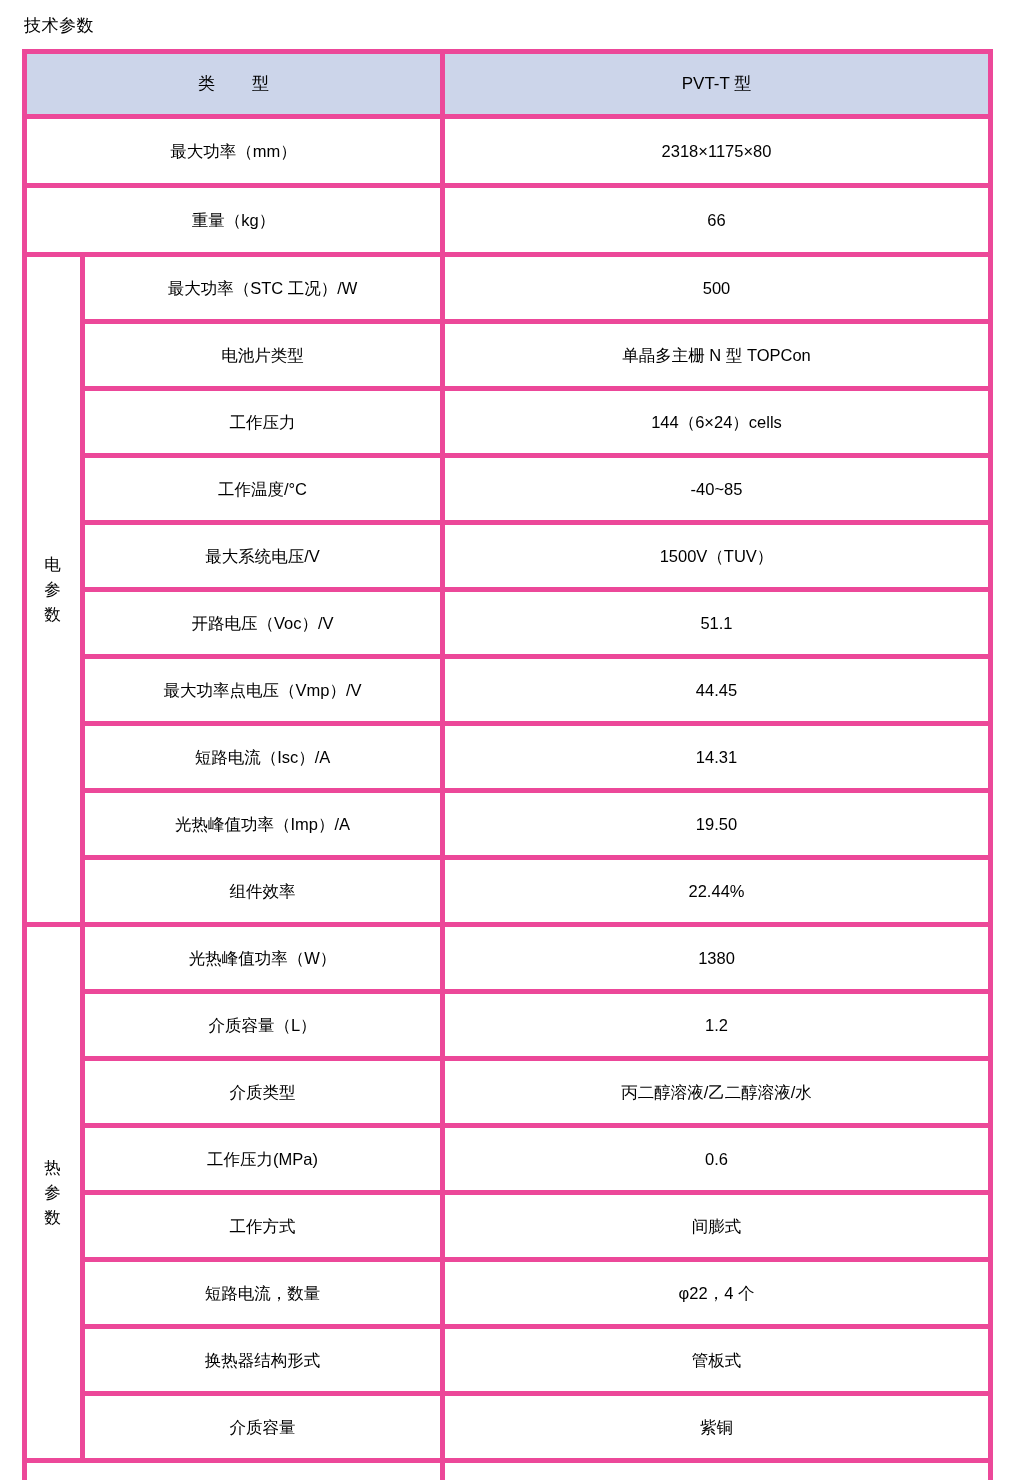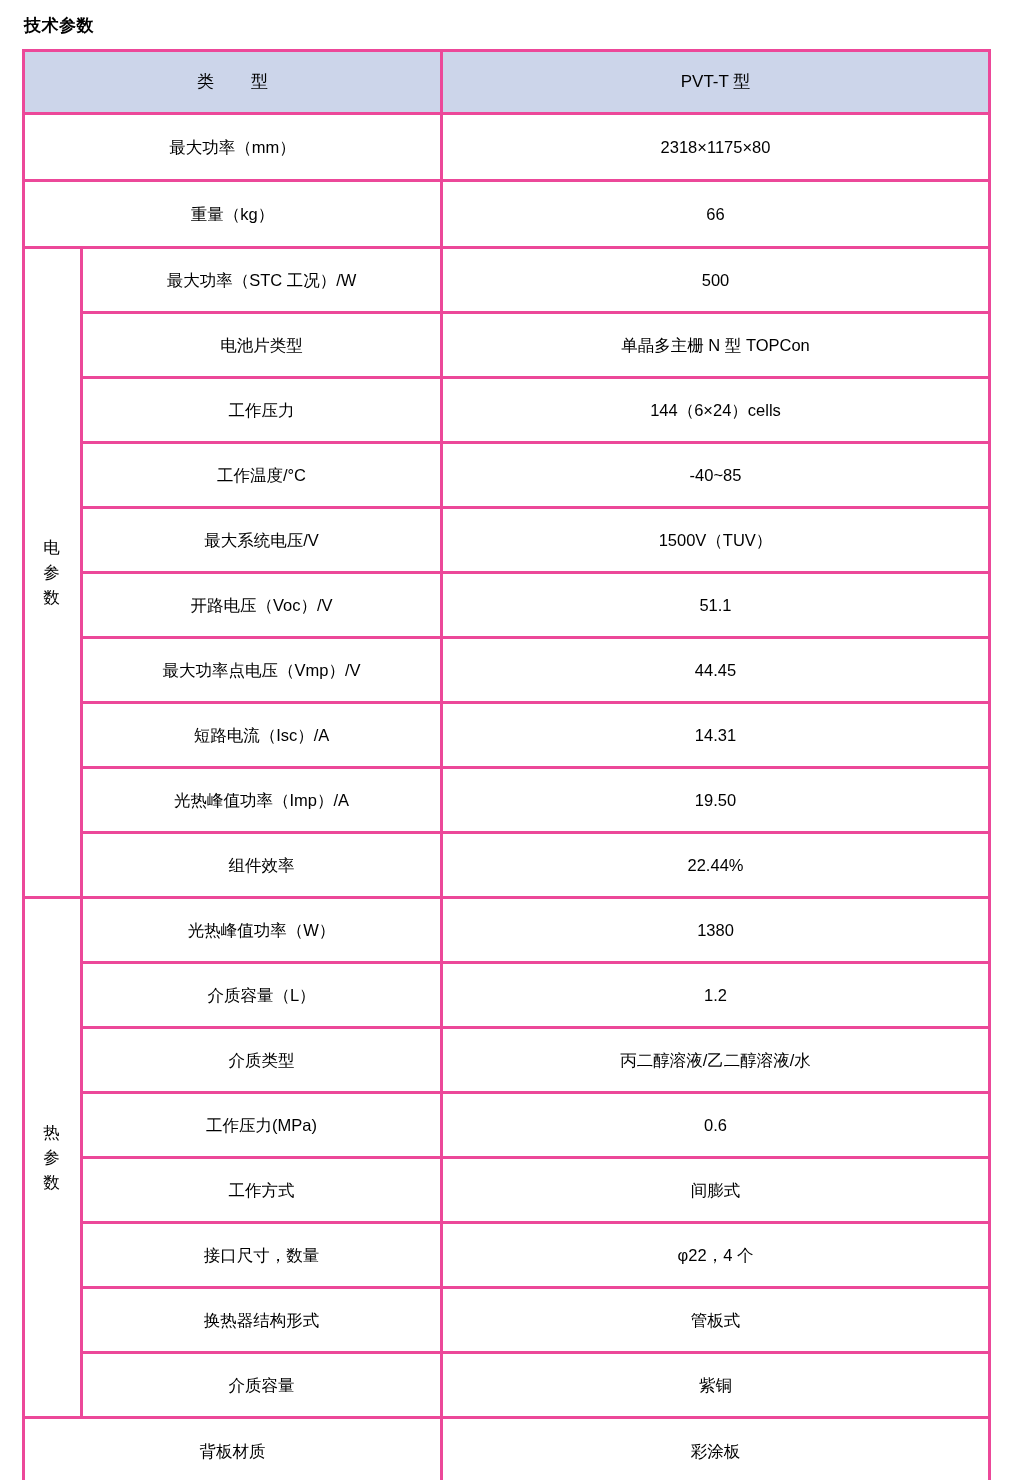--- a/index.html
+++ b/index.html
@@ -15,31 +15,31 @@
   }
   .page {
     position: relative;
     width: 1011px;
     height: 1480px;
     box-sizing: border-box;
     padding: 14px 22px 0 22px;
   }
   .doc-title {
     font-size: 17px;
-    font-weight: bold;
+    font-weight: normal;
     letter-spacing: 0.5px;
     margin: 0 0 12px 2px;
   }
   table.spec {
     border-collapse: collapse;
     width: 966px;
     table-layout: fixed;
   }
   table.spec td {
-    border: 3px solid #ec4899;
+    border: 5px solid #ec4899;
     font-size: 16.5px;
     text-align: center;
     vertical-align: middle;
     padding: 6px 4px;
     line-height: 1.5;
   }
   .col-group { width: 58px; }
   .col-label { width: 360px; }
   .col-value { width: 548px; }
 
@@ -163,21 +163,21 @@
       </tr>
       <tr class="row-mid">
         <td>工作压力(MPa)</td>
         <td>0.6</td>
       </tr>
       <tr class="row-mid">
         <td>工作方式</td>
         <td>间膨式</td>
       </tr>
       <tr class="row-mid">
-        <td>接口尺寸，数量</td>
+        <td>短路电流，数量</td>
         <td>φ22，4 个</td>
       </tr>
       <tr class="row-mid">
         <td>换热器结构形式</td>
         <td>管板式</td>
       </tr>
       <tr class="row-mid">
         <td>介质容量</td>
         <td>紫铜</td>
       </tr>

